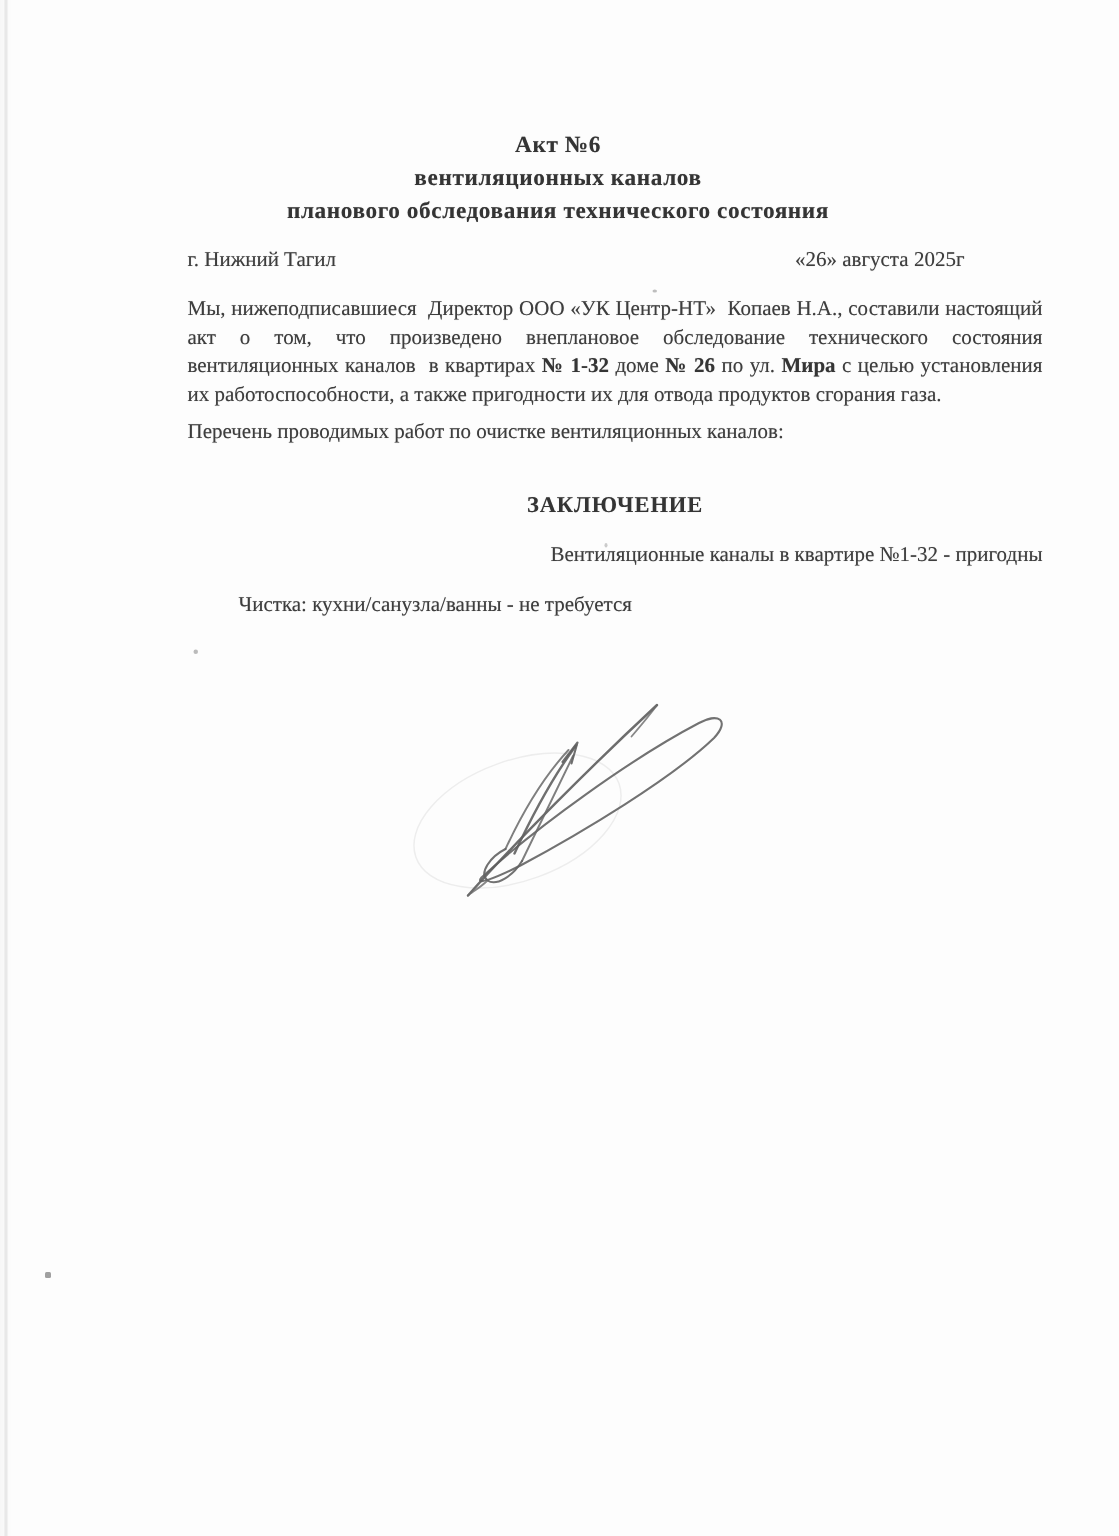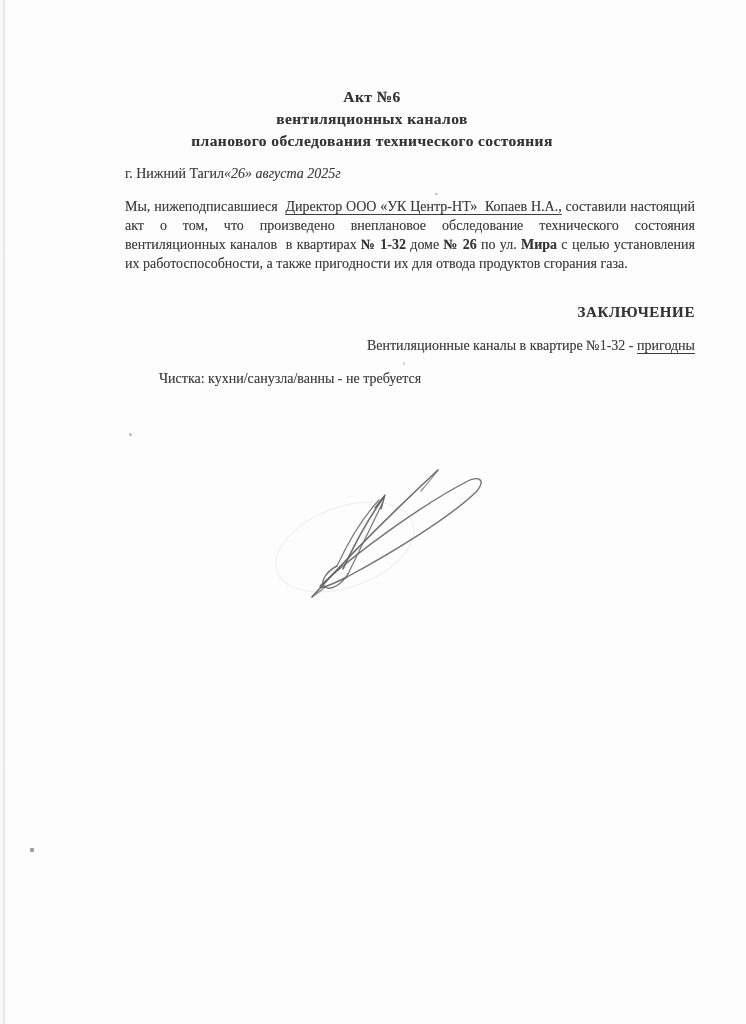--- a/index.html
+++ b/index.html
@@ -30,45 +30,46 @@
     text-align: center;
     font-weight: bold;
     font-size: 15.5px;
     line-height: 22px;
     letter-spacing: 0.4px;
     color: #343434;
   }
   .meta-row {
     margin-top: 10px;
     display: flex;
+    justify-content: space-between;
     align-items: baseline;
   }
-  .meta-row .date { margin-right: 52px; font-style: italic; }
+  .meta-row .date { margin-right: 52px; }
   .para { margin: 0; text-align: justify; }
   .para.first { margin-top: 14px; }
   .works-header { margin-top: 6px; }
   .work-item { margin-top: 14px; }
   .conclusion-heading {
     margin-top: 29px;
-    text-align: right;
+    text-align: center;
     font-weight: bold;
     font-size: 15px;
     letter-spacing: 0.6px;
     line-height: 20px;
     color: #343434;
   }
   .result-line { margin-top: 14px; text-align: right; }
   .cleaning-line { margin-top: 14px; margin-left: 34px; }
   .signature-row {
     margin-top: 24px;
     white-space: nowrap;
   }
   .signature-row .blank { margin-left: 8px; letter-spacing: 0; color: #4a4a4a; }
   .signature-row .sig-name { margin-left: 3px; }
-  .u { text-decoration: underline; text-underline-offset: 3px; }
+  .u { text-underline-offset: 3px; }
   .b { font-weight: bold; color: #353535; }
   .sig-svg {
     position: absolute; left: 270px; top: 455px;
     pointer-events: none;
   }
   .speck { position: absolute; border-radius: 50%; }
   .speck-1 { left: 129px; top: 433px; width: 3px; height: 3px; background: #8f8f8f; opacity: .6; }
   .speck-2 { left: 30px; top: 848px; width: 4px; height: 4px; background: #777; opacity: .7; border-radius: 1px; }
   .speck-3 { left: 435px; top: 193px; width: 3px; height: 2px; background: #8a8a8a; opacity: .55; }
   .speck-4 { left: 403px; top: 362px; width: 2px; height: 3px; background: #9a9a9a; opacity: .5; }
@@ -88,20 +89,21 @@
     </div>
 
     <div class="meta-row">
       <span class="city">г. Нижний Тагил</span>
       <span class="date">«26» августа 2025г</span>
     </div>
 
     <p class="para first"><span>Мы, нижеподписавшиеся &nbsp;</span><span class="u">Директор ООО «УК Центр-НТ» &nbsp;Копаев Н.А.,</span><span> составили настоящий акт о том, что произведено внеплановое обследование технического состояния вентиляционных каналов &nbsp;в квартирах </span><span class="b">№ 1-32</span><span> доме </span><span class="b">№ 26</span><span> по ул. </span><span class="b">Мира</span><span> с целью установления их работоспособности, а также пригодности их для отвода продуктов сгорания газа.</span></p>
 
 
+    <div class="works-header">Перечень проводимых работ по очистке вентиляционных каналов:</div>
 
 
     <div class="conclusion-heading">ЗАКЛЮЧЕНИЕ</div>
 
     <div class="result-line"><span>Вентиляционные каналы в квартире №1-32 - </span><span class="u">пригодны</span></div>
 
     <div class="cleaning-line">Чистка: кухни/санузла/ванны - не требуется</div>
 
 
   </div>

